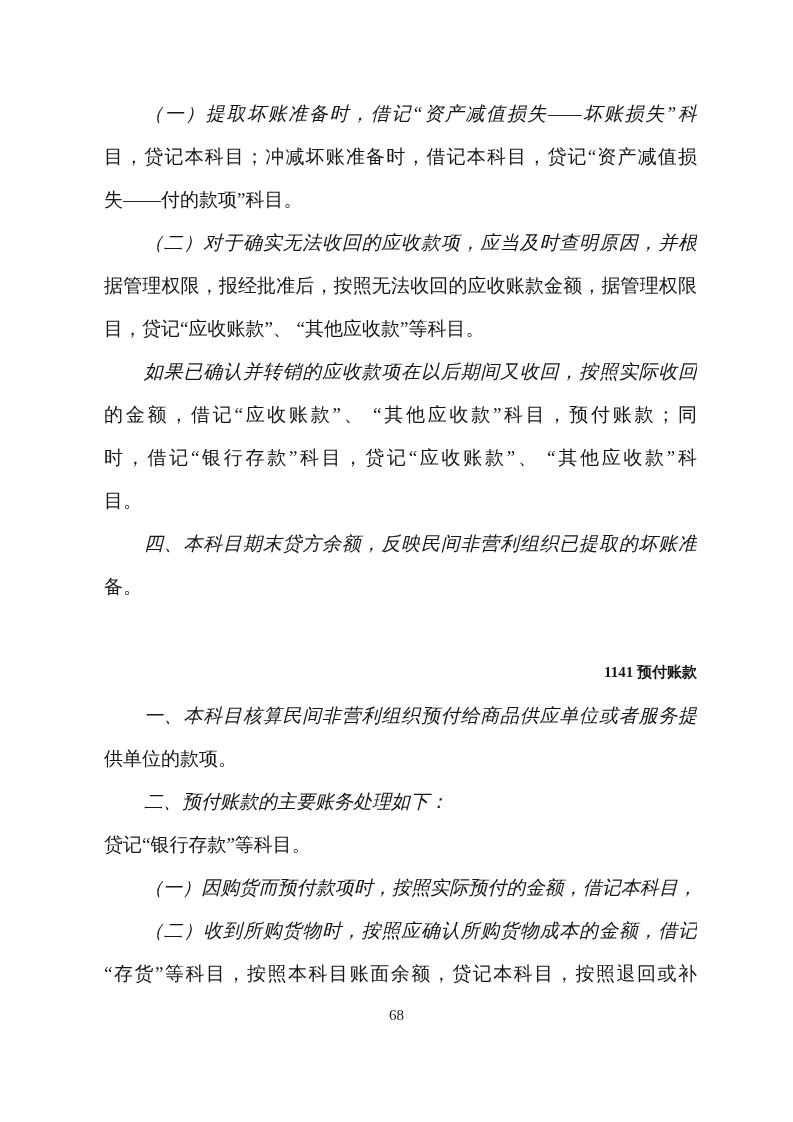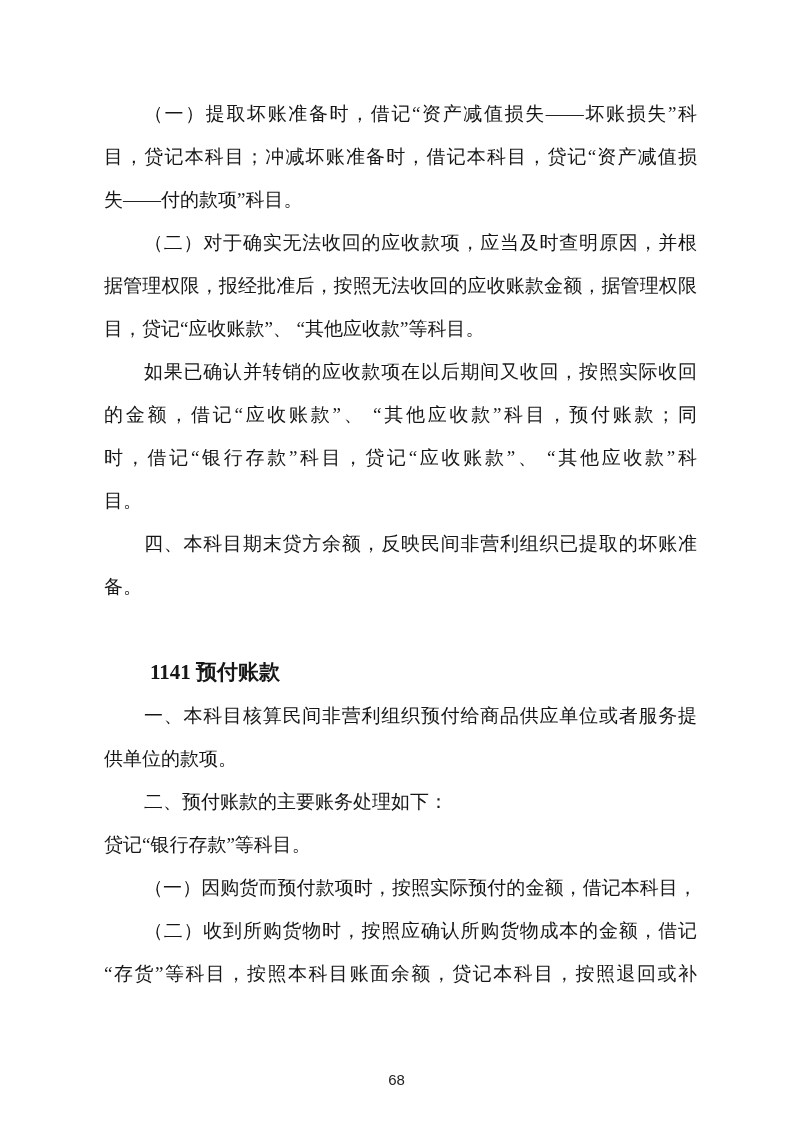--- a/index.html
+++ b/index.html
@@ -29,38 +29,38 @@
     line-height: 43px;
     height: 43px;
     overflow: hidden;
     text-align: justify;
     text-align-last: justify;
     text-justify: inter-character;
     white-space: normal;
     color: #161616;
   }
   .line.end { text-align-last: left; }
-  .line.first { text-indent: 40px; }
+  .line.first { text-indent: 40px; font-style: italic; }
   .heading {
-    font-size: 21px;
+    font-size: 15px;
     font-weight: bold;
     line-height: 43px;
     height: 43px;
     margin: 43px 0 0 0;
-    text-align: left;
+    text-align: right;
     text-indent: 46px; 
     color: #161616;
   }
   .footer {
     position: absolute;
-    top: 1071px;
+    top: 1007px;
     left: 0;
     width: 793px;
     text-align: center;
-    font-family: Liberation Sans, sans-serif;
+    font-family: Liberation Serif, serif;
     font-size: 15px;
     color: #222222;
   }
 </style>
 </head>
 <body>
 
 <div class="page">
   <div class="content">
 

